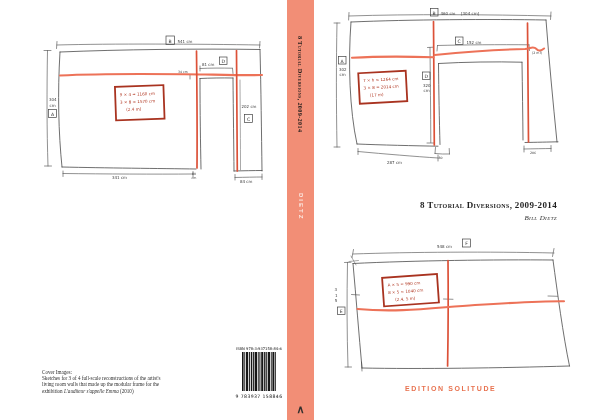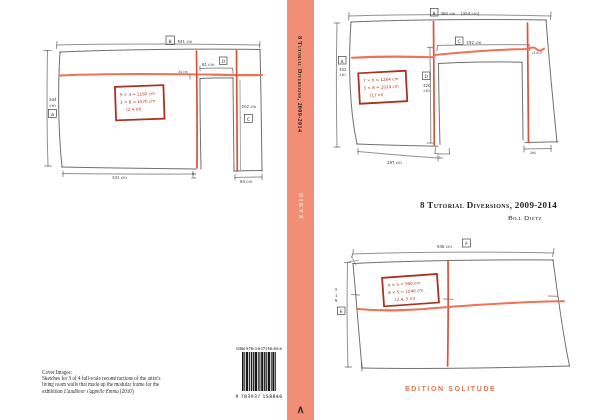--- a/index.html
+++ b/index.html
@@ -40,22 +40,22 @@
   .notetext{font-family:"Liberation Serif",serif;font-size:5.1px;fill:#2f2f2f;}
   .noteital{font-style:italic;}
   .bcode text{fill:#111;}
   .isbnline{font-size:3.7px;text-anchor:middle;}
   .eanline{font-size:4.6px;text-anchor:middle;letter-spacing:.4px;}
 
   
   .cover-title{position:absolute;right:43px;top:200px;font-family:"Liberation Serif",serif;
      font-variant:small-caps;font-weight:bold;font-size:9px;letter-spacing:.35px;
      color:#1f1f1f;white-space:nowrap;}
-  .cover-author{position:absolute;right:58px;top:214px;font-family:"Liberation Serif",serif;
-     font-variant:small-caps;font-size:7px;letter-spacing:.4px;color:#2e2e2e;white-space:nowrap;}
+  .cover-author{position:absolute;right:43px;top:214px;font-family:"Liberation Serif",serif;
+     font-variant:small-caps;font-size:7px;letter-spacing:.4px;color:#2e2e2e;white-space:nowrap;font-style:italic;}
   .publisher{position:absolute;left:405px;top:385px;font-weight:bold;font-size:7px;
      letter-spacing:1.6px;color:#E8724F;white-space:nowrap;}
 </style>
 </head>
 <body>
 
 <div class="spread">
 
   <section class="page back">
 

